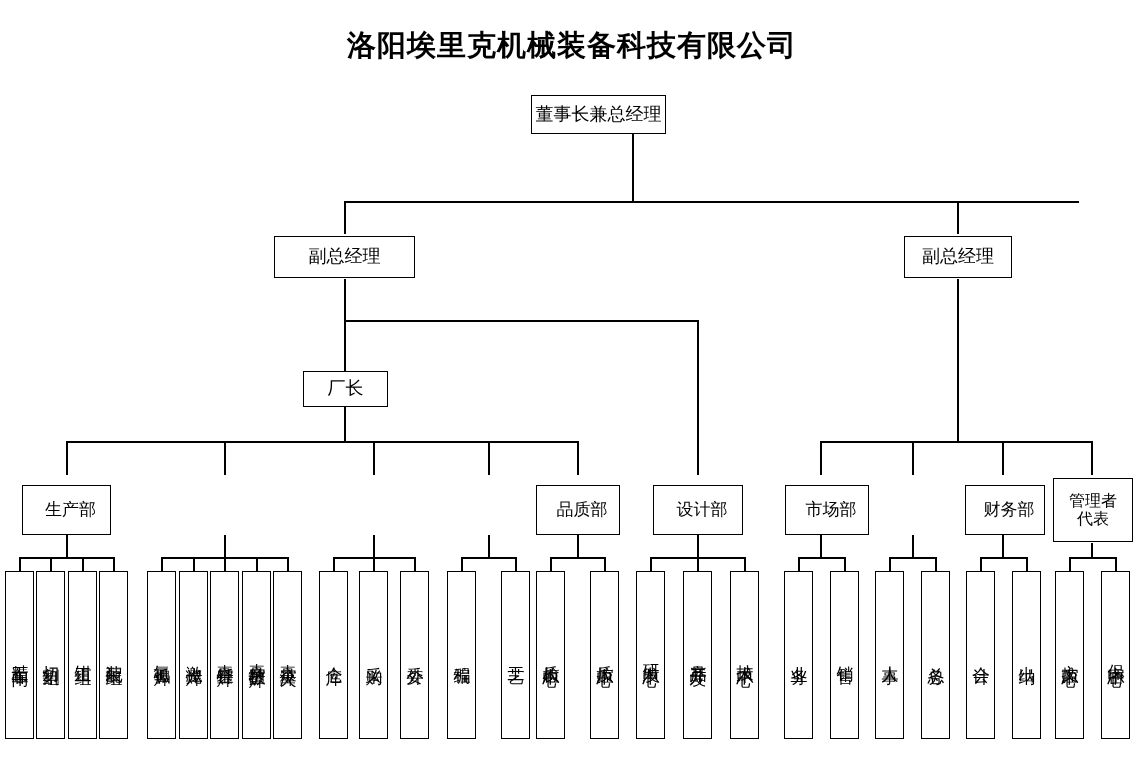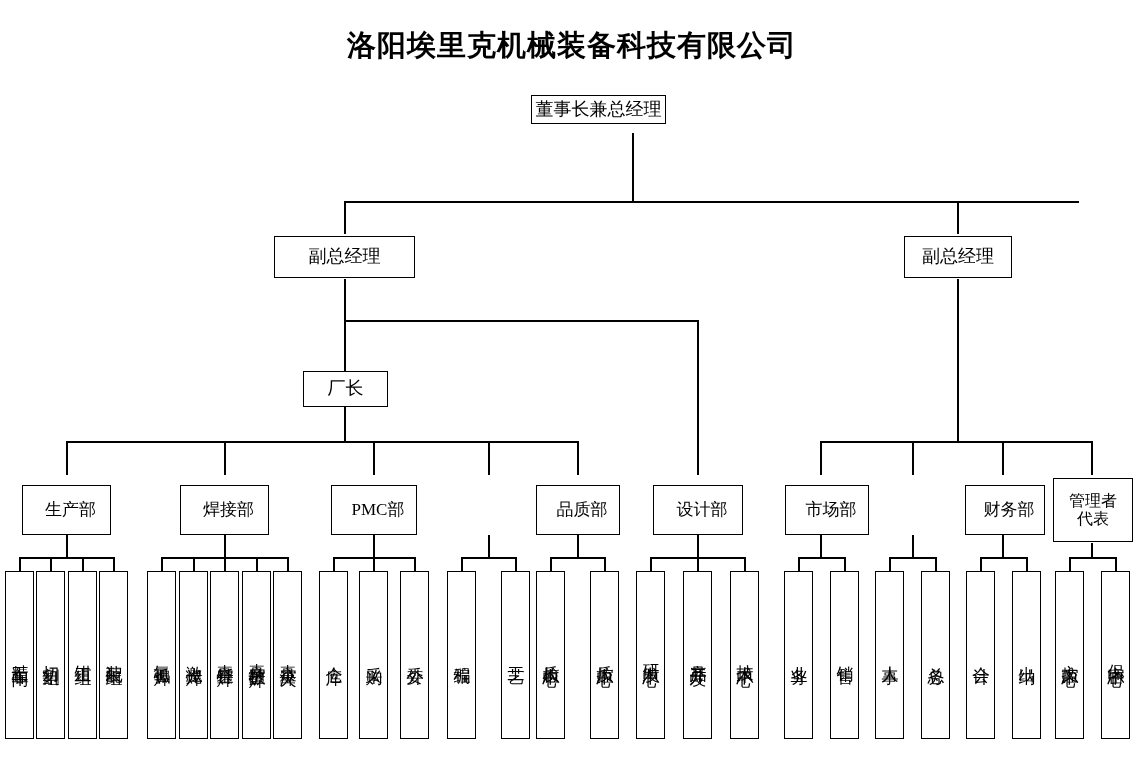--- a/index.html
+++ b/index.html
@@ -152,43 +152,37 @@
   <div class="ln v" style="left:1002px; top:535px; height:23px;"></div>
   <div class="ln h" style="left:980px; top:557px; width:47px;"></div>
   <div class="ln v" style="left:980px; top:557px; height:14px;"></div>
   <div class="ln v" style="left:1026px; top:557px; height:14px;"></div>
 
   <div class="ln v" style="left:1091px; top:543px; height:15px;"></div>
   <div class="ln h" style="left:1069px; top:557px; width:47px;"></div>
   <div class="ln v" style="left:1069px; top:557px; height:14px;"></div>
   <div class="ln v" style="left:1115px; top:557px; height:14px;"></div>
 
-  <div class="node lvl1" style="left:531px; top:95px; width:135px; height:29px;">
+  <div class="node lvl1" style="left:531px; top:95px; width:135px; height:39px;">
     <span class="lbl">董事长兼总经理</span>
   </div>
 
   <div class="node lvl2" style="left:274px; top:236px; width:141px; height:42px;">
     <span class="lbl">副总经理</span>
   </div>
   <div class="node lvl2" style="left:904px; top:236px; width:108px; height:42px;">
     <span class="lbl">副总经理</span>
   </div>
 
   <div class="node plant" style="left:303px; top:371px; width:85px; height:36px;">
     <span class="lbl">厂长</span>
   </div>
 
   <div class="node dept" style="left:22px; top:485px; width:89px; height:50px;">
     <span class="lbl">生产部</span>
-  </div>
-  <div class="node dept" style="left:180px; top:485px; width:89px; height:50px;">
-    <span class="lbl">焊接部</span>
-  </div>
-  <div class="node dept" style="left:331px; top:485px; width:86px; height:50px;">
-    <span class="lbl">PMC部</span>
   </div>
   <div class="node dept" style="left:536px; top:485px; width:84px; height:50px;">
     <span class="lbl">品质部</span>
   </div>
   <div class="node dept" style="left:785px; top:485px; width:84px; height:50px;">
     <span class="lbl">市场部</span>
   </div>
   <div class="node dept" style="left:653px; top:485px; width:90px; height:50px;">
     <span class="lbl">设计部</span>
   </div>

